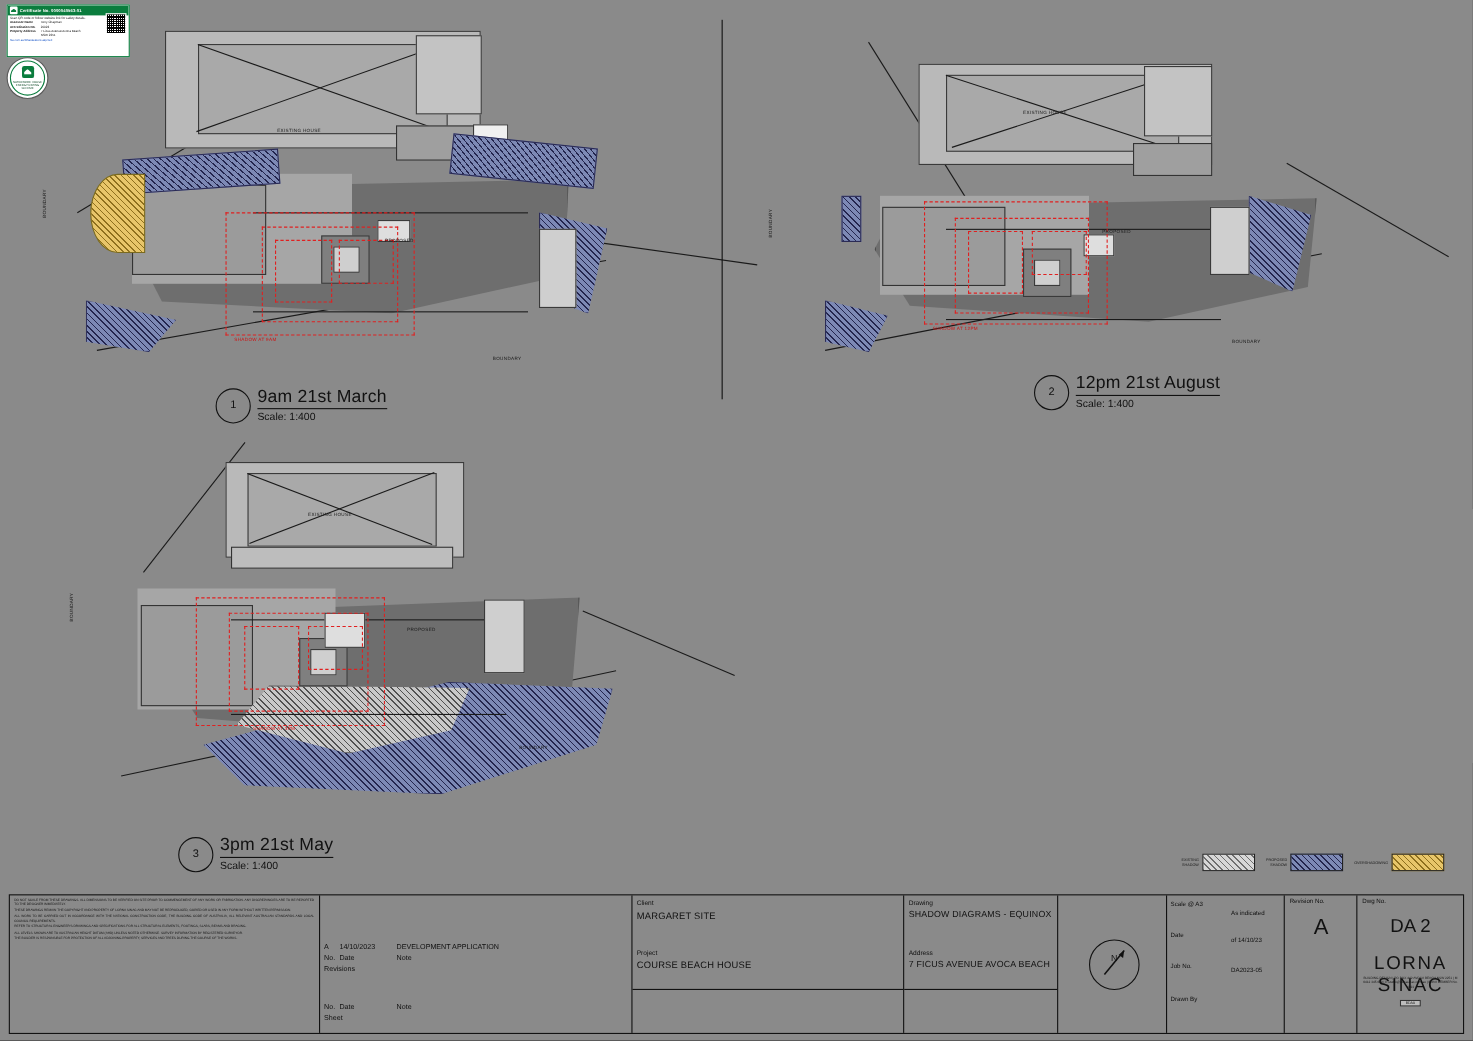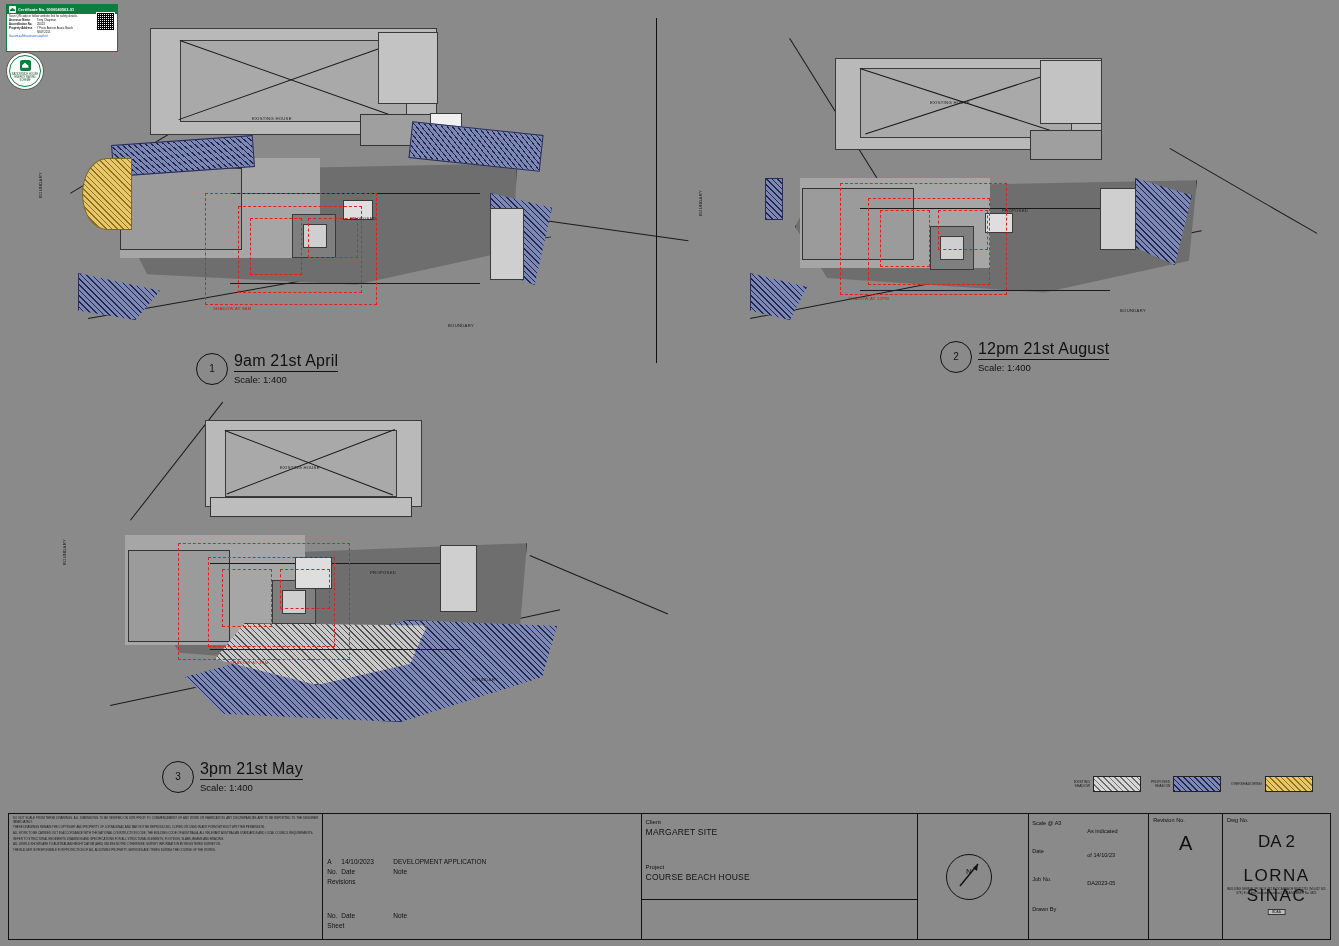--- a/index.html
+++ b/index.html
@@ -332,21 +332,21 @@
 
     <div class="dwg-label" style="left:290px; top:198px;">PROPOSED</div>
     <div class="dwg-label red" style="left:153px; top:288px;">SHADOW AT 9AM</div>
     <div class="dwg-label" style="left:388px; top:305px;">BOUNDARY</div>
     <div class="dwg-label v" style="left:-22px; top:180px;">BOUNDARY</div>
   </div>
 
   <div class="view-title-wrap" style="left:196px; top:352px;">
     <div class="view-num">1</div>
     <div class="view-txt">
-      <div class="t1">9am 21st April</div>
+      <div class="t1">9am 21st March</div>
       <div class="t2">Scale: 1:400</div>
     </div>
   </div>
 
   <div class="vline" style="left:656px; top:18px; height:345px;"></div>
 
   <div class="plan" style="left:740px; top:18px; width:580px; height:340px;">
 
     <div class="thin-line" style="left:50px; top:20px; width:260px; height:1px; transform:rotate(58deg); transform-origin:0 0;"></div>
     <div class="thin-line" style="left:10px; top:300px; width:460px; height:1px; transform:rotate(-11deg); transform-origin:0 0;"></div>
@@ -492,20 +492,27 @@
     </div>
 
     <div class="tb-col tb-client">
       <div class="tb-sub" style="top:5px;">Client</div>
       <div class="tb-val" style="top:13px;">MARGARET SITE</div>
       <div class="tb-sub" style="top:50px;">Project</div>
       <div class="tb-val" style="top:58px;">COURSE BEACH HOUSE</div>
       <div class="hline" style="left:0; right:0; top:85px; width:100%;"></div>
     </div>
 
+    <div class="tb-col tb-draw">
+      <div class="tb-sub" style="top:5px;">Drawing</div>
+      <div class="tb-val" style="top:13px; font-size:8px; line-height:1.15; width:160px;">SHADOW DIAGRAMS - EQUINOX</div>
+      <div class="tb-sub" style="top:50px;">Address</div>
+      <div class="tb-val" style="top:58px; font-size:8px; line-height:1.15; width:160px;">7 FICUS AVENUE AVOCA BEACH</div>
+      <div class="hline" style="left:0; right:0; top:85px; width:100%;"></div>
+    </div>
 
     <div class="tb-col tb-north">
       <div class="north-circ"></div>
       <svg class="north-arrow" viewBox="0 0 30 30">
         <line x1="24" y1="4" x2="6" y2="26" stroke="#111" stroke-width="1.4"></line>
         <polygon points="24,4 19,8 23,11" fill="#111"></polygon>
         <text x="12" y="14" font-size="8" font-family="Liberation Sans" fill="#111">N</text>
       </svg>
     </div>
 

